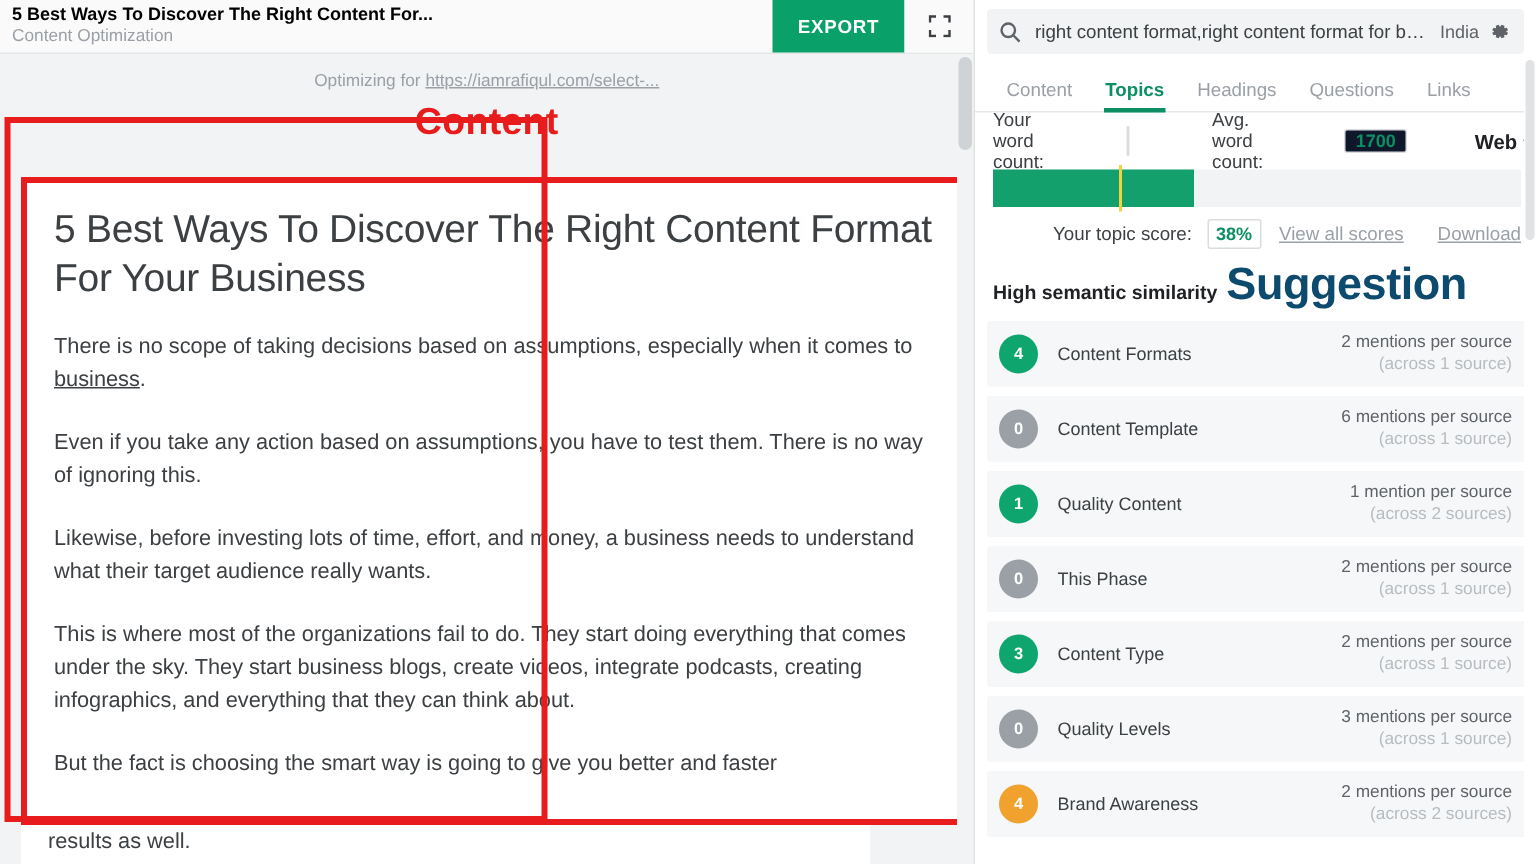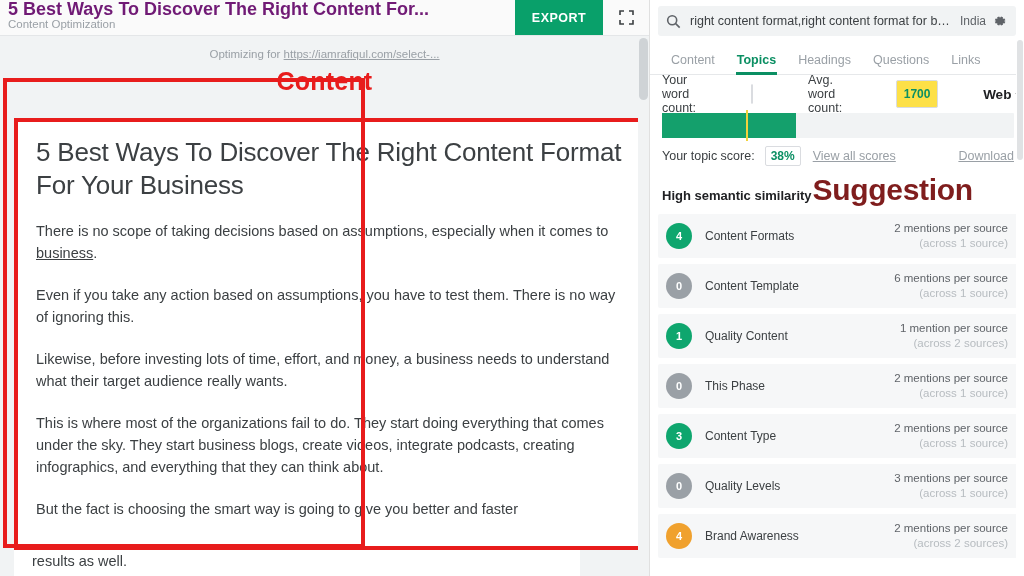--- a/index.html
+++ b/index.html
@@ -20,21 +20,21 @@
   }
   .left-topbar {
     position: relative;
     height: 36px;
     background: #fafafa;
     border-bottom: 1px solid #e4e6e8;
     display: flex; align-items: stretch;
   }
   .doc-titles { flex: 1; padding: 2px 0 0 8px; overflow: hidden; }
   .doc-title {
-    font-size: 18px; font-weight: bold; color: #701a75;
+    font-size: 12px; font-weight: bold; color: #000000;
     white-space: nowrap; line-height: 15px;
   }
   .doc-subtitle {
     font-size: 11.5px; color: #9aa0a6; line-height: 14px; white-space: nowrap;
   }
   .export-btn {
     width: 88px; background: #09a06a; color: #ffffff;
     font-size: 12.5px; font-weight: bold; letter-spacing: .5px;
     display: flex; align-items: center; justify-content: center;
     border: none; cursor: pointer;
@@ -153,22 +153,22 @@
     display: flex; align-items: center;
     font-size: 12.5px; color: #3c4043;
     height: 22px;
     gap: 45px;
   }
   .wc-box {
     width: 18px; height: 20px; border: 1px solid #dadce0; border-radius: 2px;
     background: #ffffff; margin: 0 10px;
   }
   .avg-box {
-    margin-left: 9px; min-width: 42px; height: 28px;
-    border: 1px solid #dadce0; border-radius: 2px; background: #fde047;
+    margin-left: 9px; min-width: 42px; height: 16px;
+    border: 1px solid #dadce0; border-radius: 2px; background: #0f172a;
     color: #0b8f63; font-weight: bold; font-size: 12px;
     display: flex; align-items: center; justify-content: center;
     padding: 0 6px;
   }
   .web-select {
     margin-left: auto; display: flex; align-items: center; gap: 4px;
     font-size: 13.5px; font-weight: bold; color: #202124; cursor: pointer;
     padding-right: 2px;
   }
 
@@ -181,40 +181,40 @@
     position: absolute; left: 0; top: 0; bottom: 0;
     width: 38%; background: #14a06c;
   }
   .bar-marker {
     position: absolute; left: 24%; top: -3px; bottom: -3px;
     width: 2px; background: #f2d33c;
   }
 
   .score-row {
     display: flex; align-items: center; height: 26px; margin-top: 5px;
-    font-size: 12.5px; color: #3c4043;
+    font-size: 12.5px; color: #3c4043; margin-left: 40px;
   }
   .score-badge {
     margin-left: 10px; min-width: 36px; height: 20px;
     border: 1px solid #dadce0; border-radius: 2px; background: #ffffff;
     color: #0b8f63; font-weight: bold; font-size: 12px;
     display: flex; align-items: center; justify-content: center; padding: 0 5px;
   }
   .link-muted {
     margin-left: 12px; font-size: 12.5px; color: #9aa0a6;
     text-decoration: underline; cursor: pointer;
   }
   .link-right { margin-left: auto; }
 
   .sem-row {
     display: flex; align-items: baseline; padding: 6px 10px 4px 12px;
   }
   .sem-title { font-size: 13px; font-weight: bold; color: #202124; white-space: nowrap; }
   .sugg-label {
-    margin-left: 1px; font-size: 30px; font-weight: bold; color: #7f1d1d;
+    margin-left: 6px; font-size: 30px; font-weight: bold; color: #0c4a6e;
     line-height: 30px; letter-spacing: -.3px;
   }
 
   .topic-list { padding: 0 6px 0 8px; }
   .topic-item {
     display: flex; align-items: center;
     height: 44px; margin-bottom: 6px;
     background: #f6f7f8; border-radius: 2px;
     padding: 0 10px 0 8px;
     cursor: pointer;

